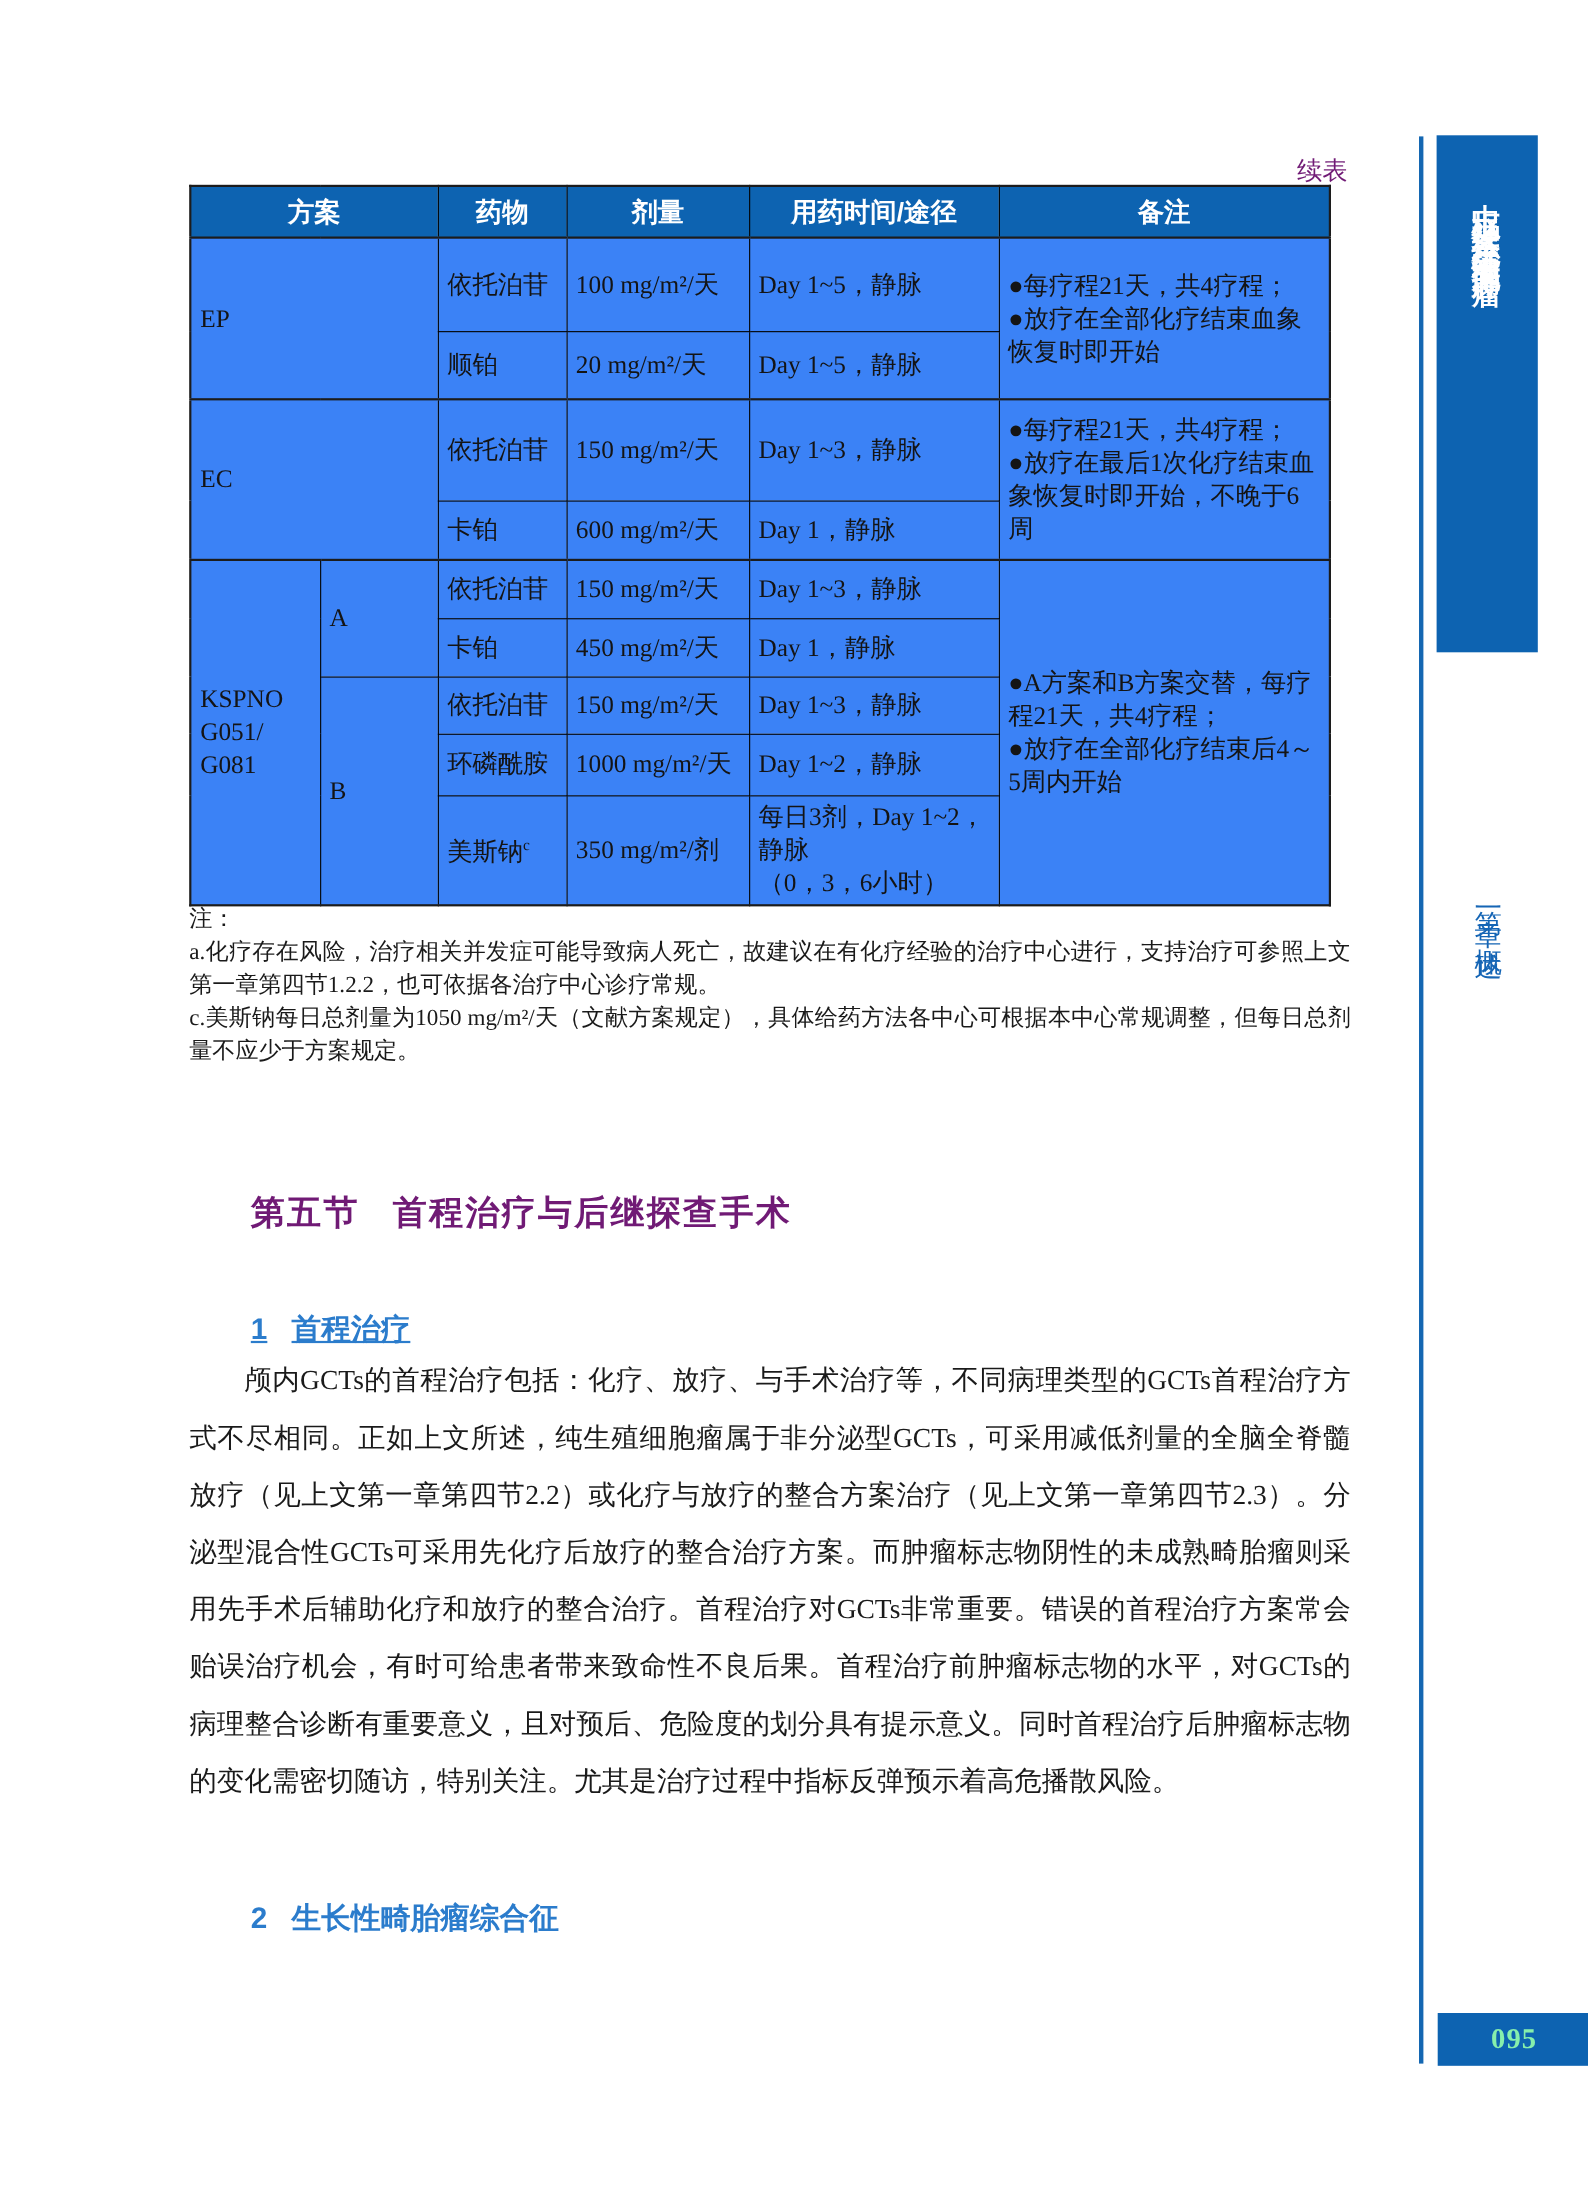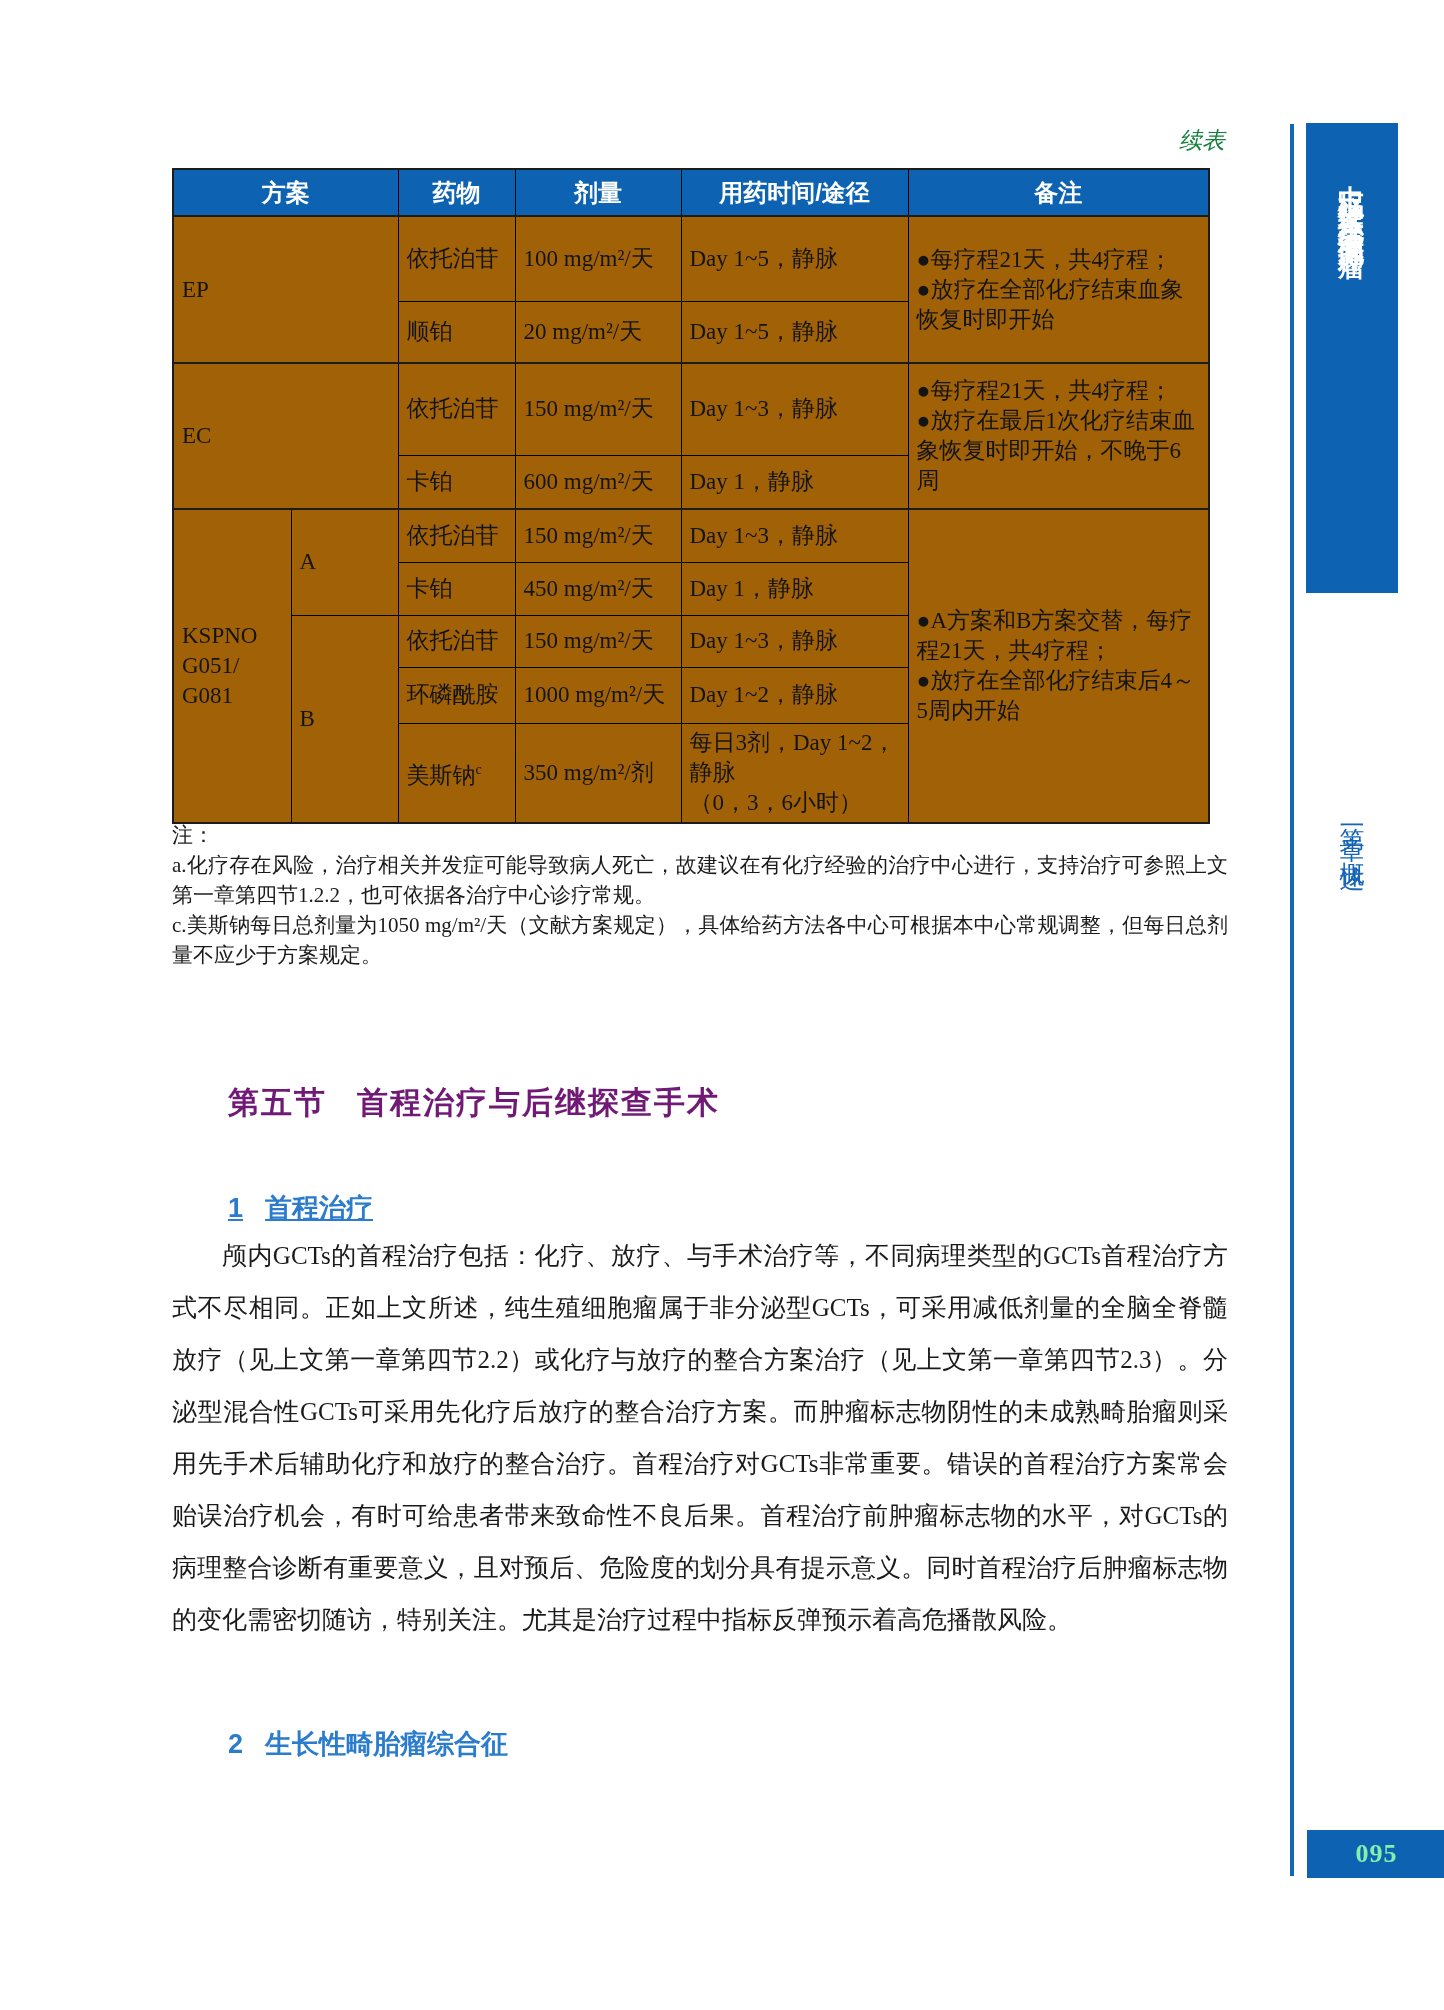--- a/index.html
+++ b/index.html
@@ -7,42 +7,42 @@
     position:relative;
     width:1444px;height:2010px;
     background:#ffffff;
     margin:0 auto;
     overflow:hidden;
     font-family:"Liberation Serif","DejaVu Serif",serif;
     color:#141414;
   }
   
   .cont-label{
-    position:absolute; top:125px; left:172px; width:1053px;
-    text-align:right; font-size:23px; color:#15803d;font-style:italic;
+    position:absolute; top:140px; left:172px; width:1053px;
+    text-align:right; font-size:23px; color:#701a75;
   }
   
   .tbl-wrap{position:absolute; top:168px; left:172px;}
   table.tbl{
     border-collapse:collapse; table-layout:fixed; width:1036px;
     border:2px solid #1c1c1c;
   }
   table.tbl th, table.tbl td{
     border:1px solid #000000;
     box-sizing:border-box;
   }
   table.tbl thead th{
     background:#0d63b1; color:#ffffff;
     font-family:"Liberation Sans","DejaVu Sans",sans-serif;
     font-weight:bold; font-size:24px;
     height:47px; border-bottom:2px solid #1c1c1c;
     text-align:center;
   }
   table.tbl td{
-    background:#a16207;
+    background:#3b82f6;
     font-size:23px; line-height:30px;
     padding:4px 8px; vertical-align:middle;
   }
   tr.sec > td{border-top:2px solid #1c1c1c;}
   td.scheme{padding-left:10px;}
   td.sub{padding-left:28px;}
   td.note{padding:8px 10px; line-height:31px;}
   td.dose sup, td.drug sup{font-size:14px;}
   .r-h85{height:85px;} .r-h62{height:62px;} .r-h92{height:92px;}
   .r-h54{height:54px;} .r-h53{height:53px;} .r-h52{height:52px;}

